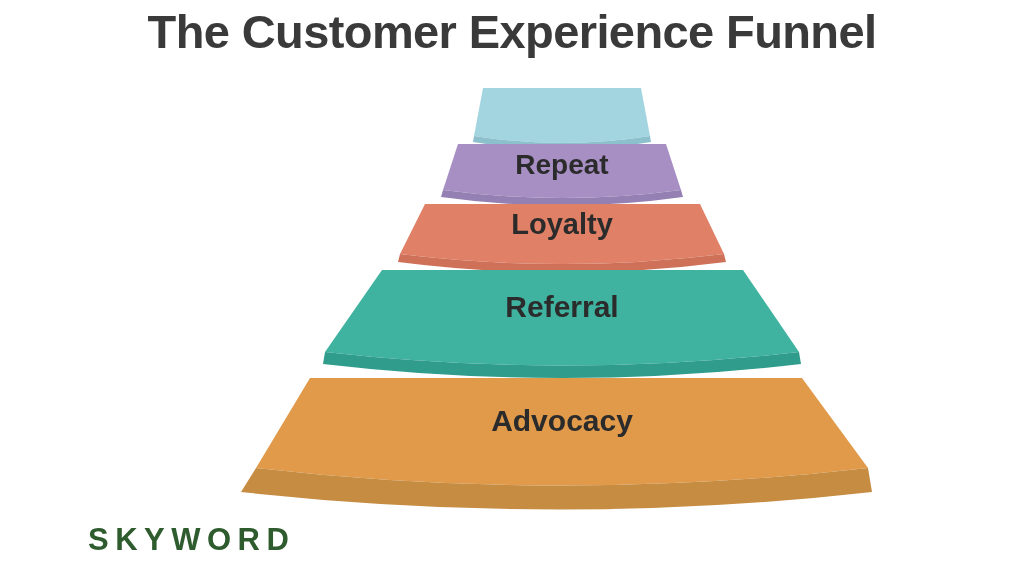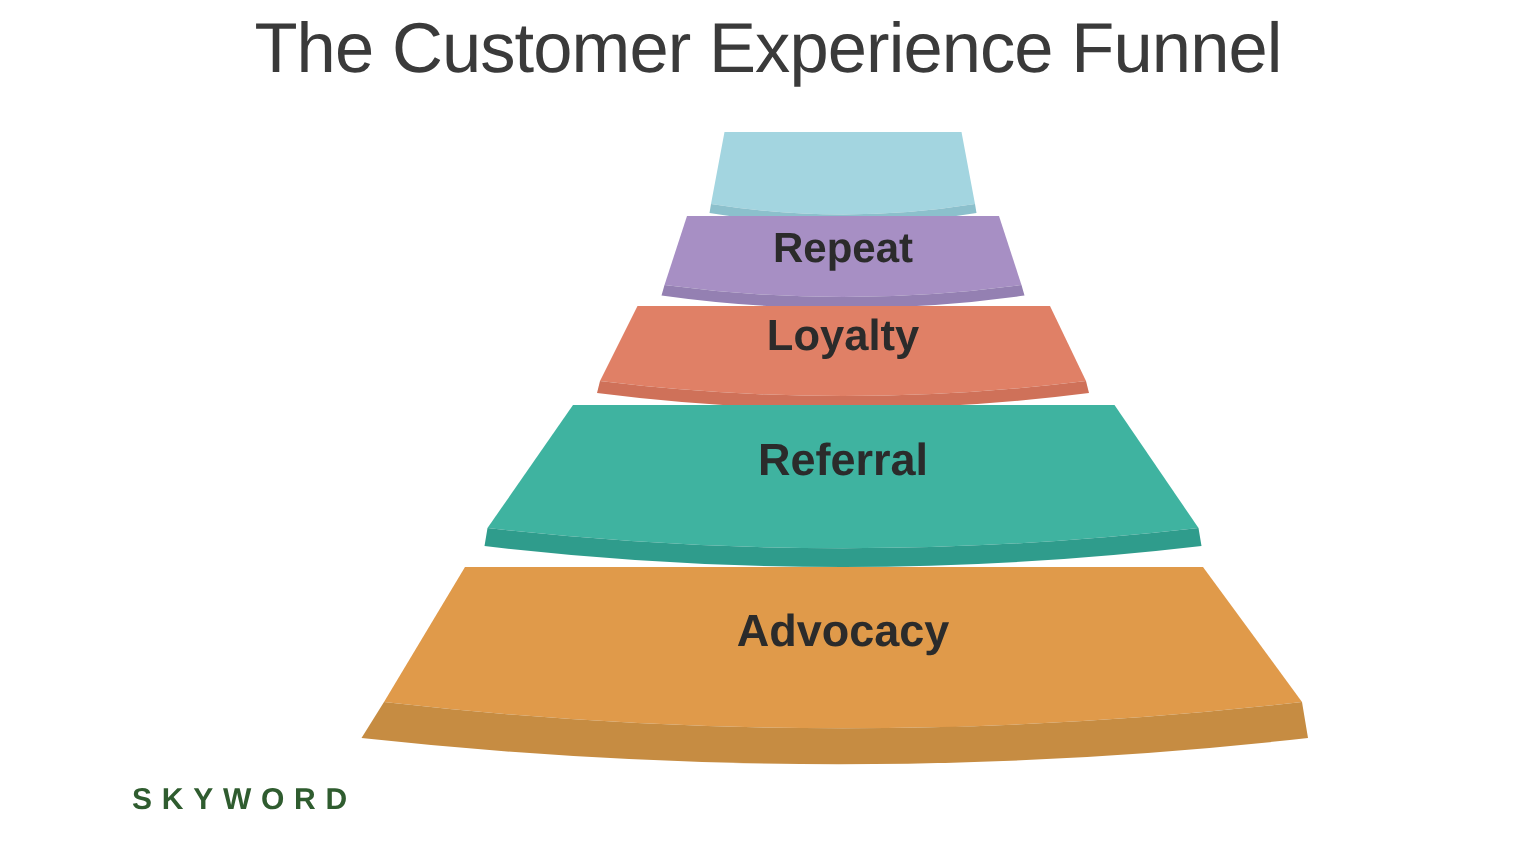--- a/index.html
+++ b/index.html
@@ -20,21 +20,21 @@
     height: 570px;
     background: #ffffff;
   }
   .title {
     position: absolute;
     top: 2px;
     left: 0;
     width: 1024px;
     text-align: center;
     font-size: 47px;
-    font-weight: 400;
+    font-weight: 700;
     letter-spacing: -0.6px;
     color: #3a3a3a;
     font-family: "Liberation Sans", sans-serif;
     line-height: 60px;
     white-space: nowrap;
   }
   #funnel-svg {
     position: absolute;
     left: 0;
     top: 0;
@@ -45,21 +45,21 @@
     font-family: "Liberation Sans", sans-serif;
     font-weight: 700;
     fill: #2b2b2b;
     text-anchor: middle;
     dominant-baseline: middle;
   }
   .logo {
     position: absolute;
     left: 88px;
     top: 522px;
-    font-size: 20px;
+    font-size: 31px;
     font-weight: 700;
     letter-spacing: 6.5px;
     color: #2f5c2f;
     font-family: "Liberation Sans", sans-serif;
     white-space: nowrap;
   }
 </style>
 </head>
 <body>
 

